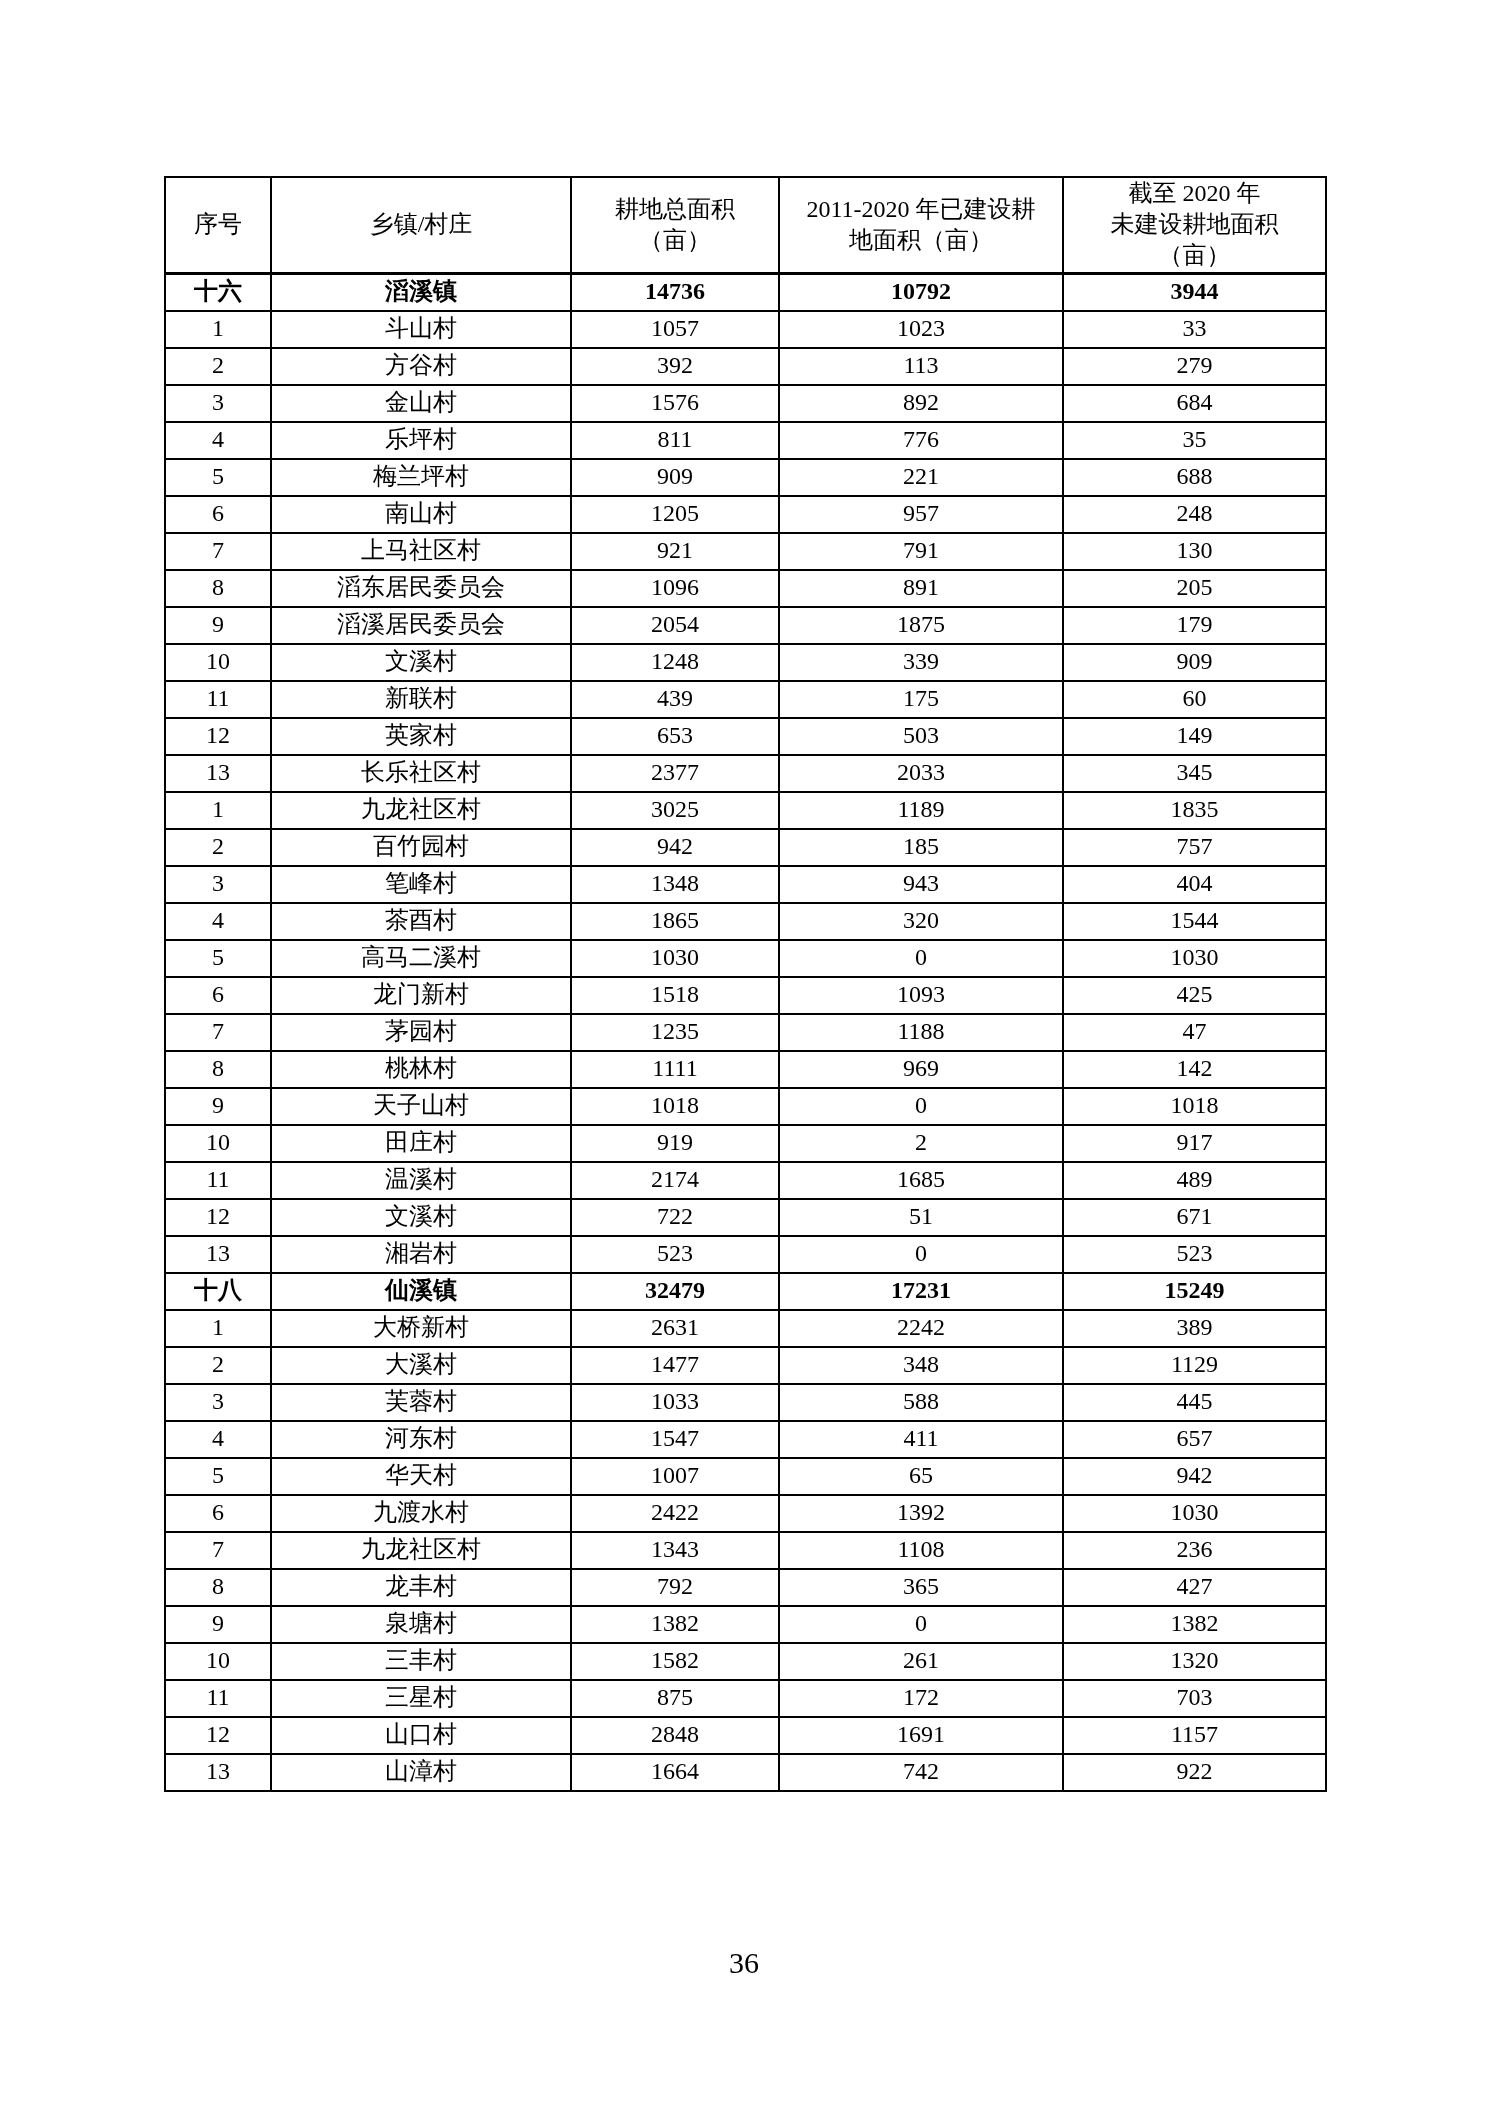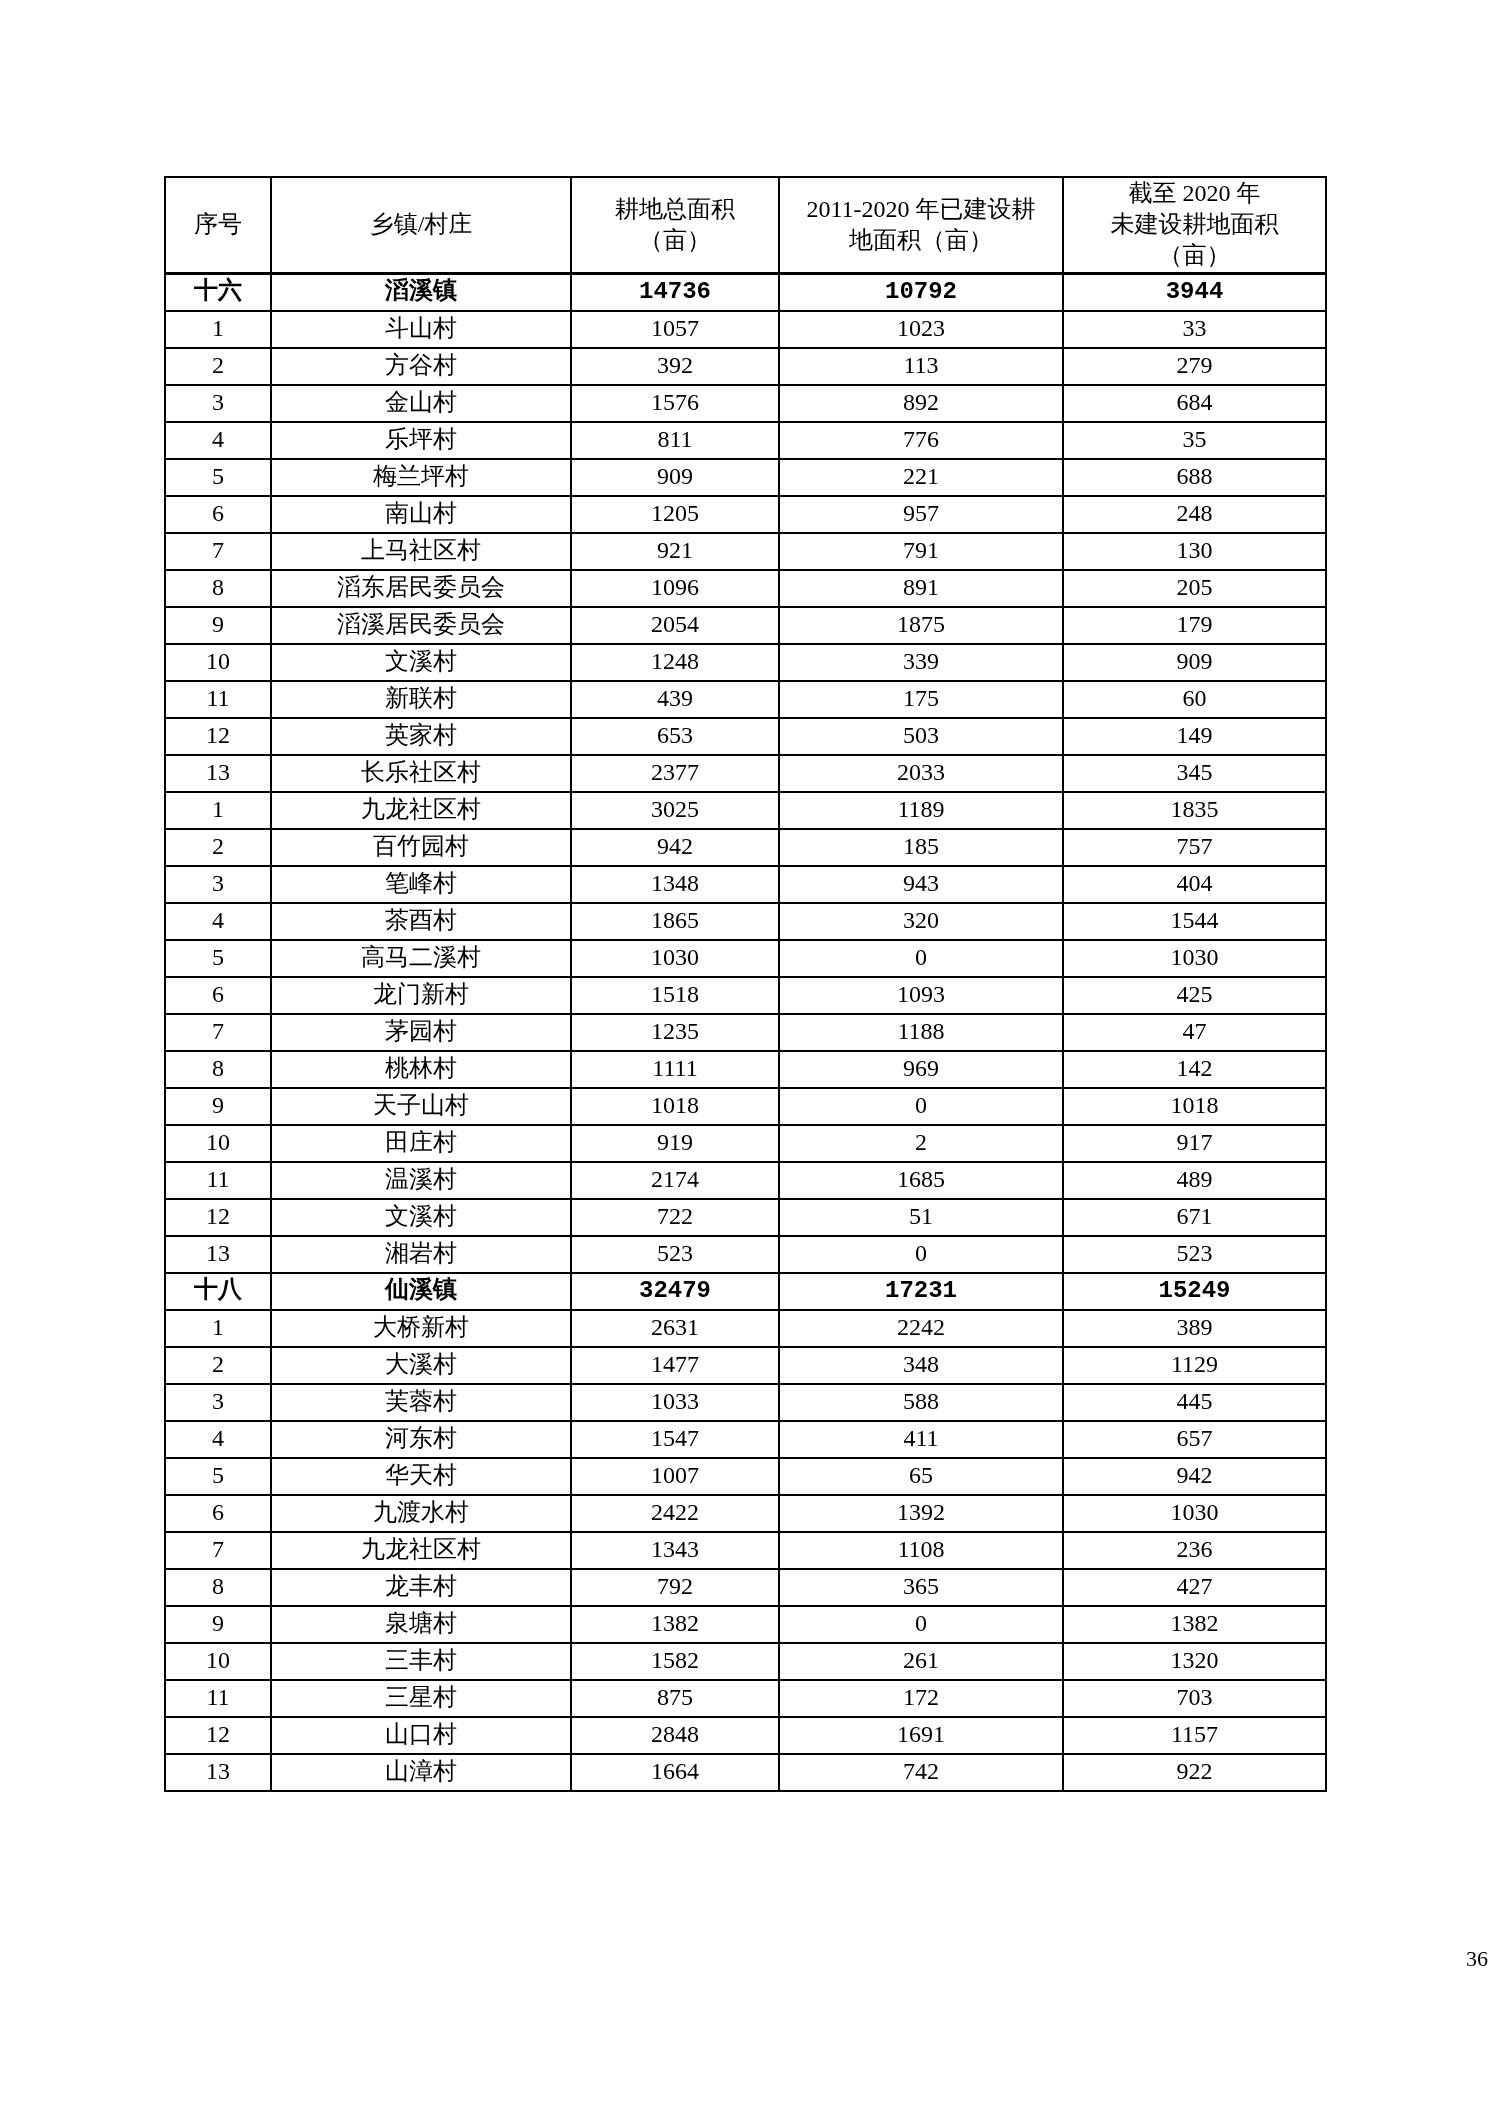--- a/index.html
+++ b/index.html
@@ -38,29 +38,28 @@
     font-weight: normal;
     height: 78px;
     white-space: pre-line;
     border-bottom-width: 3px;
   }
   table.land-table tbody td {
     height: 35px;
   }
   table.land-table tbody tr.section-row td {
     font-weight: bold;
-    font-family: Liberation Mono, monospace;
   }
   .page-number {
     position: absolute;
     left: 0;
     top: 1946px;
     width: 100%;
-    text-align: right;
-    font-size: 22px;
+    text-align: center;
+    font-size: 30px;
   }
 </style>
 </head>
 <body>
 
 <div class="page">
 
   <table class="land-table">
     <colgroup>
       <col style="width:106px">

